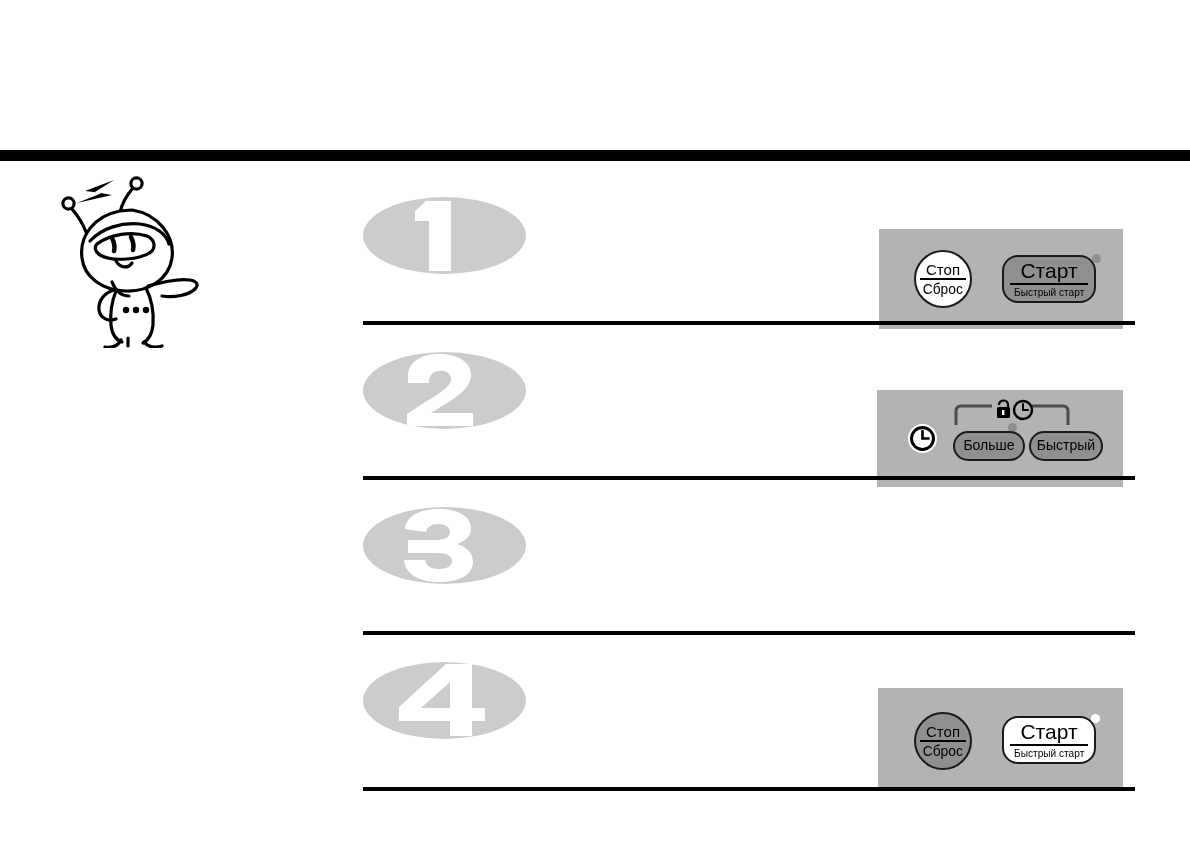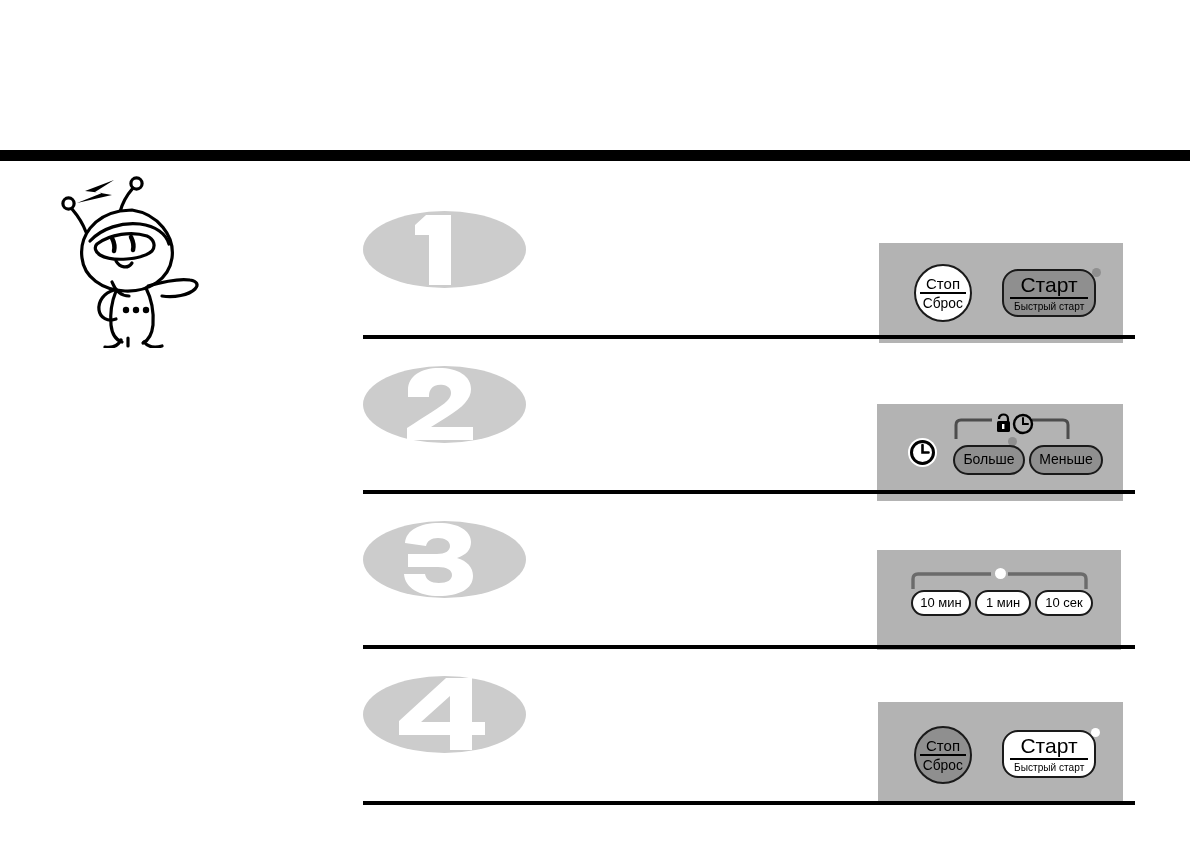--- a/index.html
+++ b/index.html
@@ -14,21 +14,21 @@
   .top-bar{
     position:absolute;left:0;top:150px;width:1190px;height:11px;
     background:#000000;
   }
   
   .mascot{
     position:absolute;left:50px;top:170px;width:160px;height:178px;
   }
   
   .steps{
-    position:absolute;left:0;top:161px;width:1190px;height:689px;
+    position:absolute;left:0;top:147px;width:1190px;height:689px;
   }
   .step{
     position:absolute;left:363px;width:772px;height:155px;
   }
   .step-1{top:41px;}
   .step-2{top:196px;}
   .step-3{top:351px;}
   .step-4{top:506px;}
   .step-rule{
     position:absolute;left:363px;width:772px;height:4px;background:#000;
@@ -236,56 +236,36 @@
         </svg>
       </div>
 
       <div class="led led-gray" style="left:131px;top:33px;"></div>
 
       <div class="btn btn-pill btn-gray" style="left:76px;top:41px;width:72px;">
         <span class="lbl-main">Больше</span>
       </div>
 
       <div class="btn btn-pill btn-gray" style="left:152px;top:41px;width:74px;">
-        <span class="lbl-main">Меньше</span>
+        <span class="lbl-main">Быстрый</span>
       </div>
     </div>
   </div>
 
   <div class="step-rule rule-2"></div>
 
   <div class="step step-3">
 
     <div class="num-oval">
       <svg width="163" height="77" viewBox="0 0 163 77">
         <ellipse cx="81.5" cy="38.5" rx="81.5" ry="38.5" fill="#cccccc"></ellipse>
         <path d="M42 22 C 43 9, 57 2, 76 2 C 96 2, 108 10, 108 21 C 108 29, 103 34, 94 37 C 104 40, 110 46, 110 55 C 110 68, 96 75, 76 75 C 56 75, 42 67, 41 53 L 62 53 C 63 59, 68 62, 76 62 C 84 62, 89 59, 89 54 C 89 49, 84 46, 75 46 L 45 46 L 45 33 L 74 33 C 82 33, 87 30, 87 25 C 87 20, 82 17, 75 17 C 68 17, 64 20, 63 25 Z" fill="#ffffff"></path>
       </svg>
     </div>
 
-    <div class="panel panel-3">
-
-      <div class="bracket" style="left:34px;top:19px;">
-        <svg width="177" height="22" viewBox="0 0 177 22">
-          <path d="M2 20 L 2 10 Q 2 5, 7 5 L 80 5" stroke="#6b6b6b" stroke-width="3.4" fill="none"></path>
-          <path d="M175 20 L 175 10 Q 175 5, 170 5 L 97 5" stroke="#6b6b6b" stroke-width="3.4" fill="none"></path>
-        </svg>
-      </div>
-      <div class="slider-dot" style="left:118px;top:18px;"></div>
-
-      <div class="btn btn-pill-sm btn-white" style="left:34px;top:40px;width:60px;">
-        <span class="lbl-main">10 мин</span>
-      </div>
-      <div class="btn btn-pill-sm btn-white" style="left:98px;top:40px;width:56px;">
-        <span class="lbl-main">1 мин</span>
-      </div>
-      <div class="btn btn-pill-sm btn-white" style="left:158px;top:40px;width:58px;">
-        <span class="lbl-main">10 сек</span>
-      </div>
-    </div>
   </div>
 
   <div class="step-rule rule-3"></div>
 
   <div class="step step-4">
 
     <div class="num-oval">
       <svg width="163" height="77" viewBox="0 0 163 77">
         <ellipse cx="81.5" cy="38.5" rx="81.5" ry="38.5" fill="#cccccc"></ellipse>
         <path d="M83 2 L 109 2 L 109 46 L 122 46 L 122 59 L 109 59 L 109 74 L 87 74 L 87 59 L 36 59 L 36 45 Z M 87 20 L 58 46 L 87 46 Z" fill="#ffffff" fill-rule="evenodd"></path>

